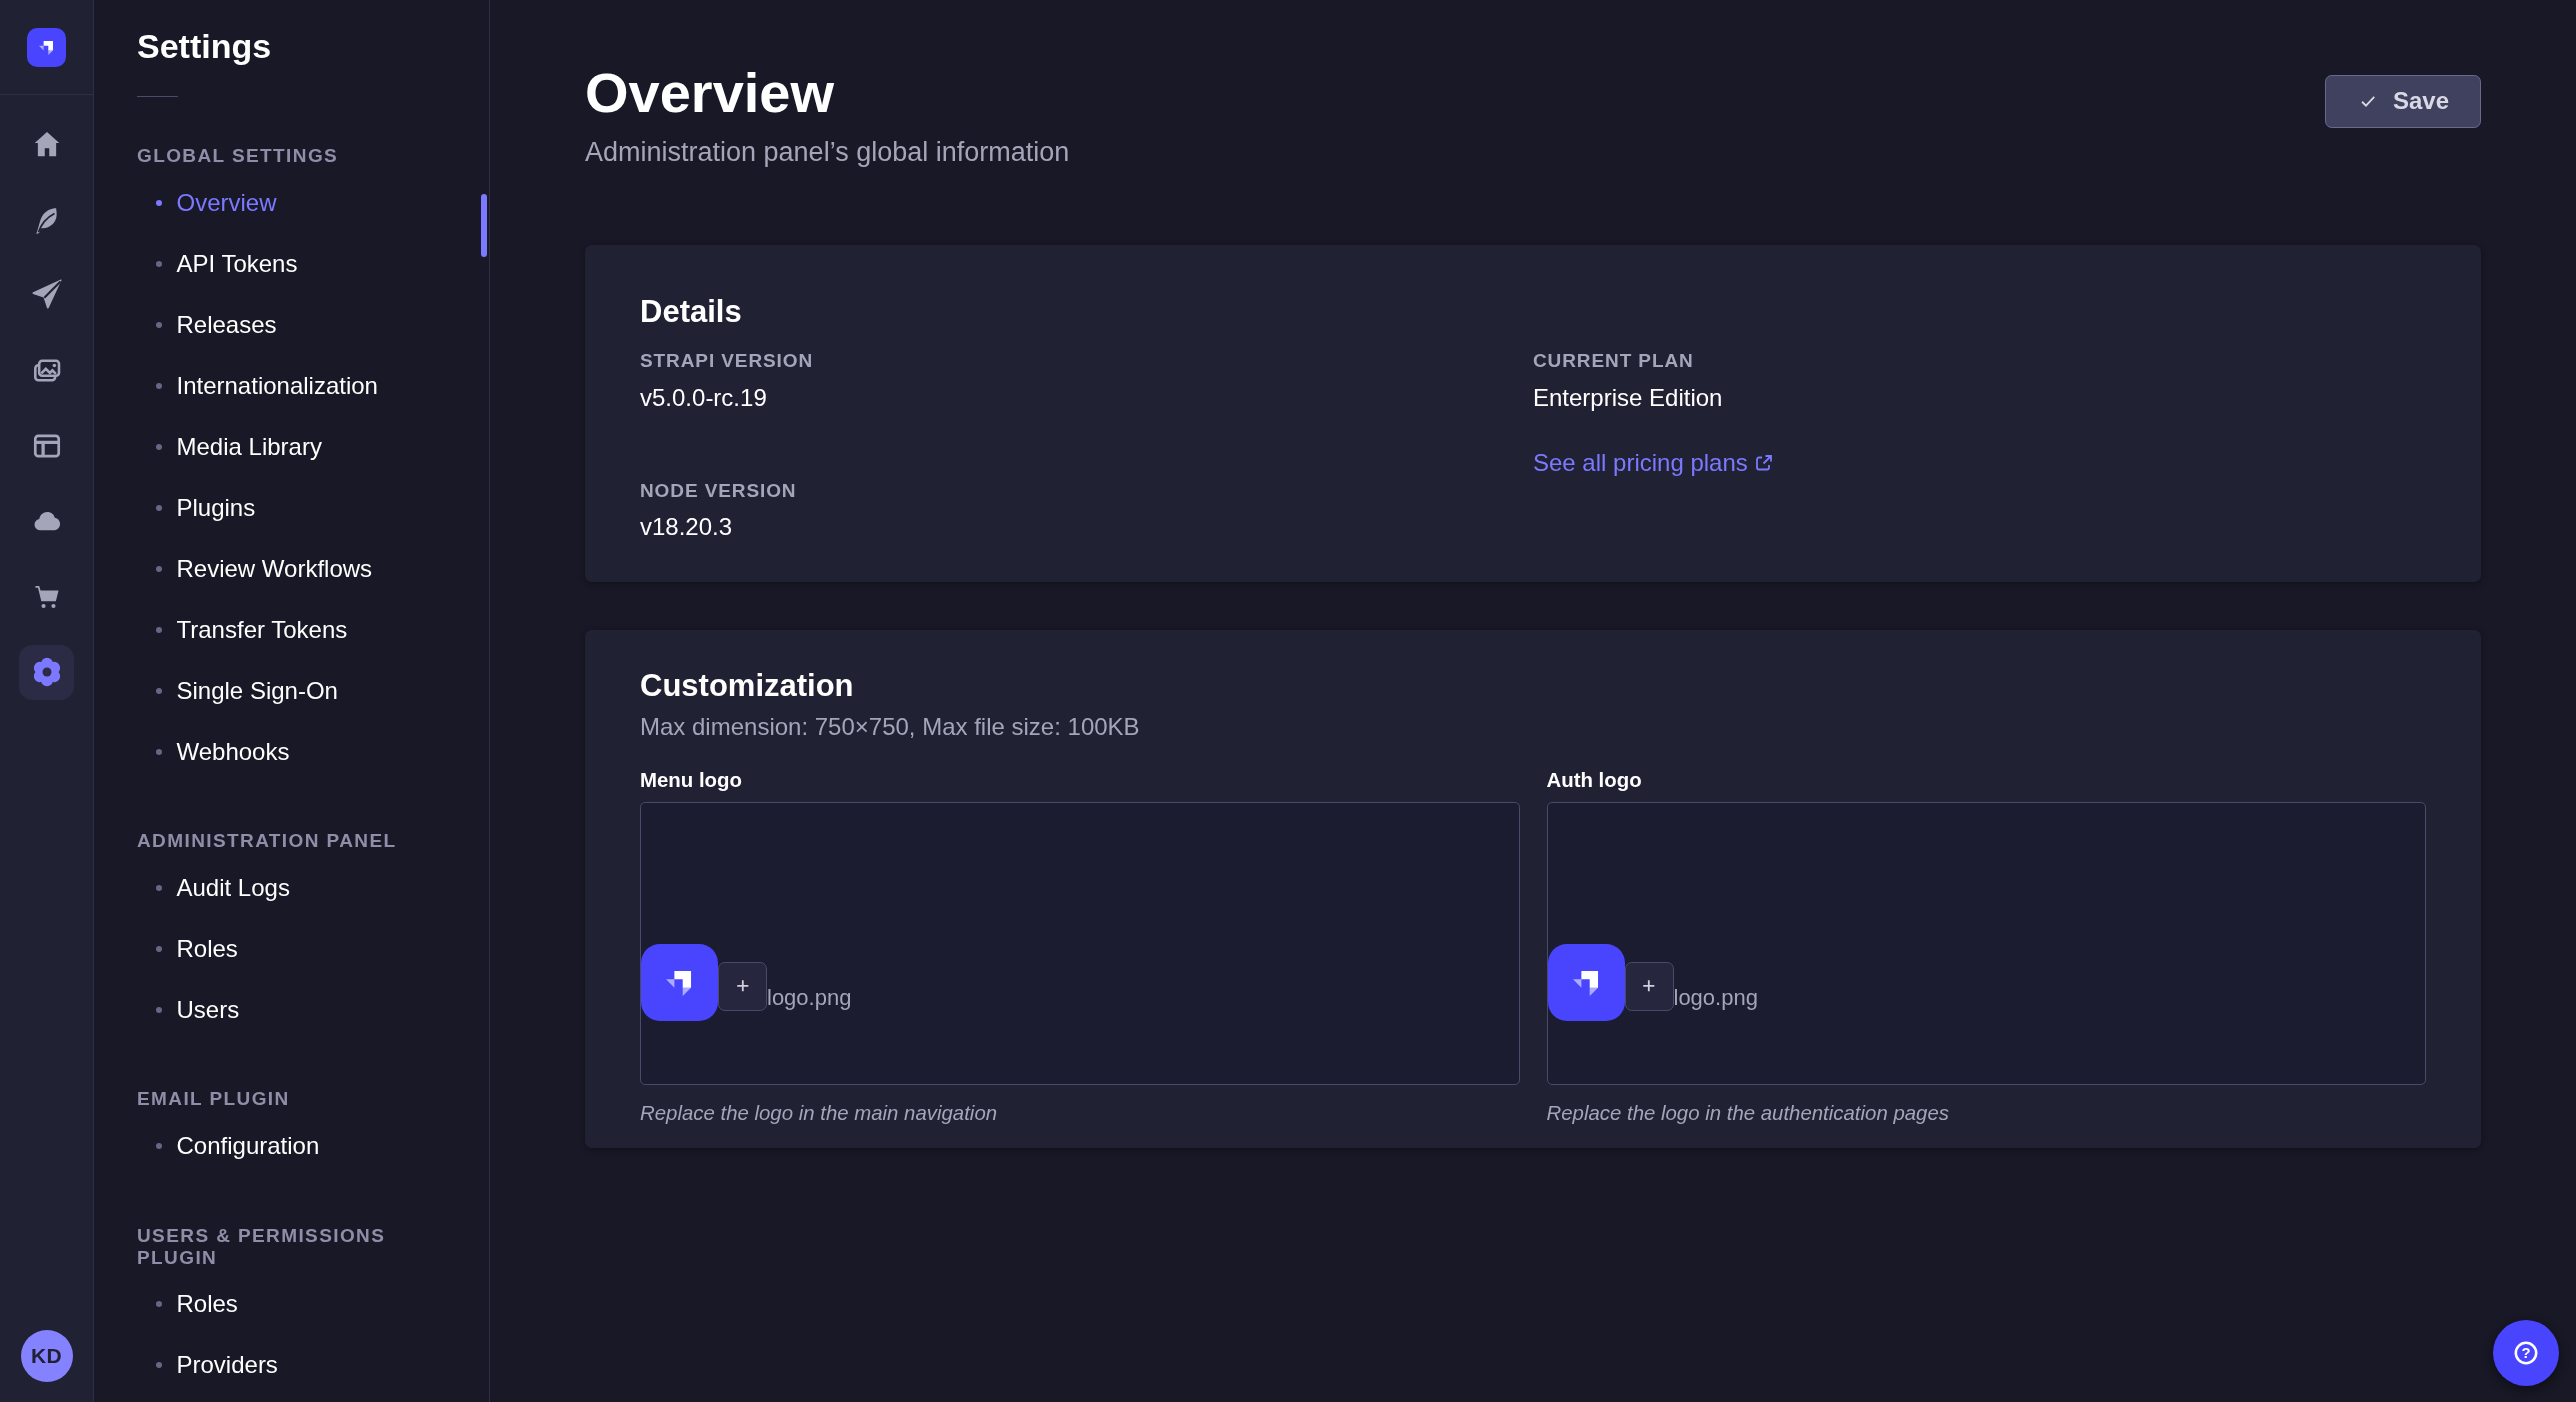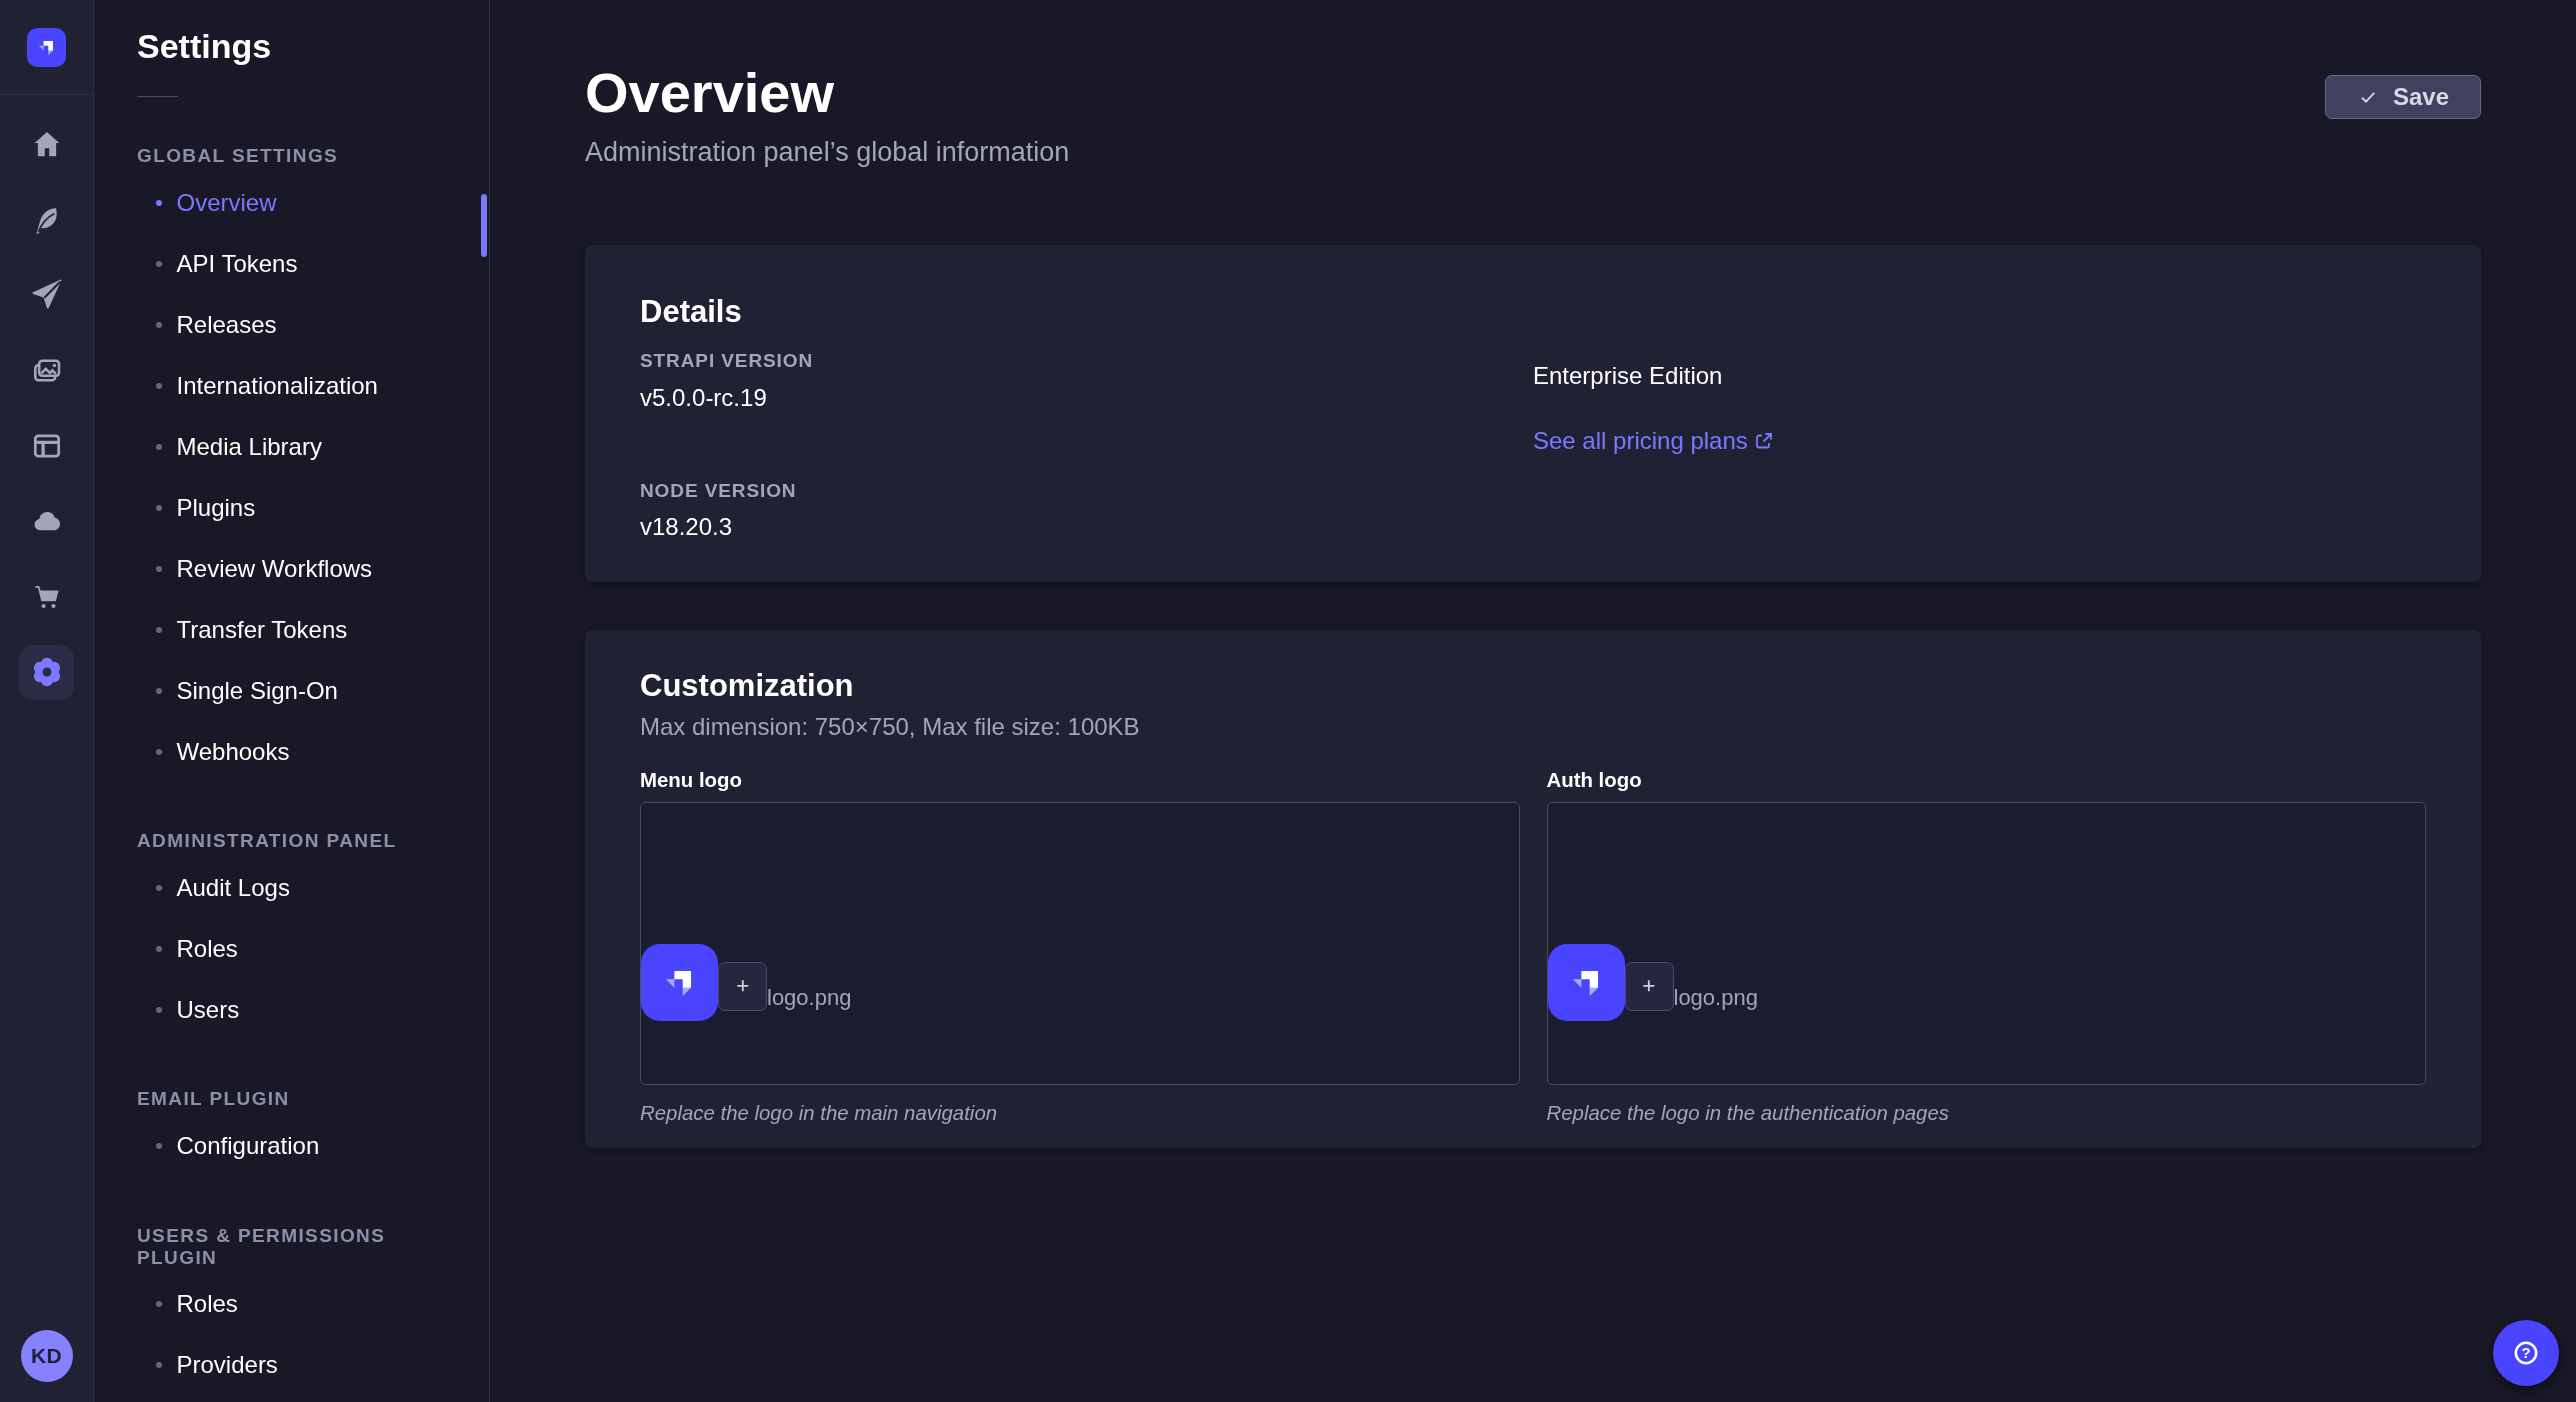--- a/index.html
+++ b/index.html
@@ -60,21 +60,21 @@
     position:absolute; right:1.7px; top:194px; width:6.8px; height:63px;
     border-radius:3.4px; background:#7b79ff; cursor:grab;
   }
 
   
   .main { flex:1 1 auto; padding:61px 95px 0 95px; overflow:hidden; }
   .page-header { display:flex; justify-content:space-between; align-items:flex-start; margin-bottom:77px; }
   .page-header h1 { font-size:56px; font-weight:700; line-height:63px; }
   .page-subtitle { margin-top:12px; font-size:27px; line-height:32px; color:#a5a5ba; }
   .save-btn {
-    margin-top:13.6px; height:44px; padding:0 31px; border-radius:6.8px;
+    margin-top:13.6px; height:53px; padding:0 31px; border-radius:6.8px;
     background:#40405f; border:0.9px solid #69698f; color:#d9d9e6;
     font-size:24px; font-weight:600; display:flex; align-items:center; gap:13.6px; cursor:pointer;
     font-family:"Liberation Sans", sans-serif;
   }
 
   .card { background:#212134; border-radius:6.8px; box-shadow:0 1.7px 6.8px rgba(0,0,0,.25); }
   .card.details { padding:48px 55px 41px 55px; margin-bottom:48px; }
   .card-title { font-size:31px; font-weight:600; line-height:37px; }
 
   .fields { display:grid; grid-template-columns:1fr 1fr; margin-top:20.4px; }
@@ -306,20 +306,21 @@
             <div class="field-label">STRAPI VERSION</div>
             <div class="field-value">v5.0.0-rc.19</div>
           </div>
           <div class="field-block">
             <div class="field-label">NODE VERSION</div>
             <div class="field-value">v18.20.3</div>
           </div>
         </div>
         <div>
           <div class="field-block">
+            <div class="field-label">CURRENT PLAN</div>
             <div class="field-value">Enterprise Edition</div>
           </div>
           <a class="pricing-link">
             <span>See all pricing plans</span>
             <svg width="24" height="24" viewBox="0 0 24 24" fill="none" stroke="#7b79ff" stroke-width="1.8">
               <path d="M13.5 5H19v5.5M19 5l-7.5 7.5M10 6.5H7A2 2 0 0 0 5 8.5v8a2 2 0 0 0 2 2h8a2 2 0 0 0 2-2V14"></path>
             </svg>
           </a>
         </div>
       </div>

